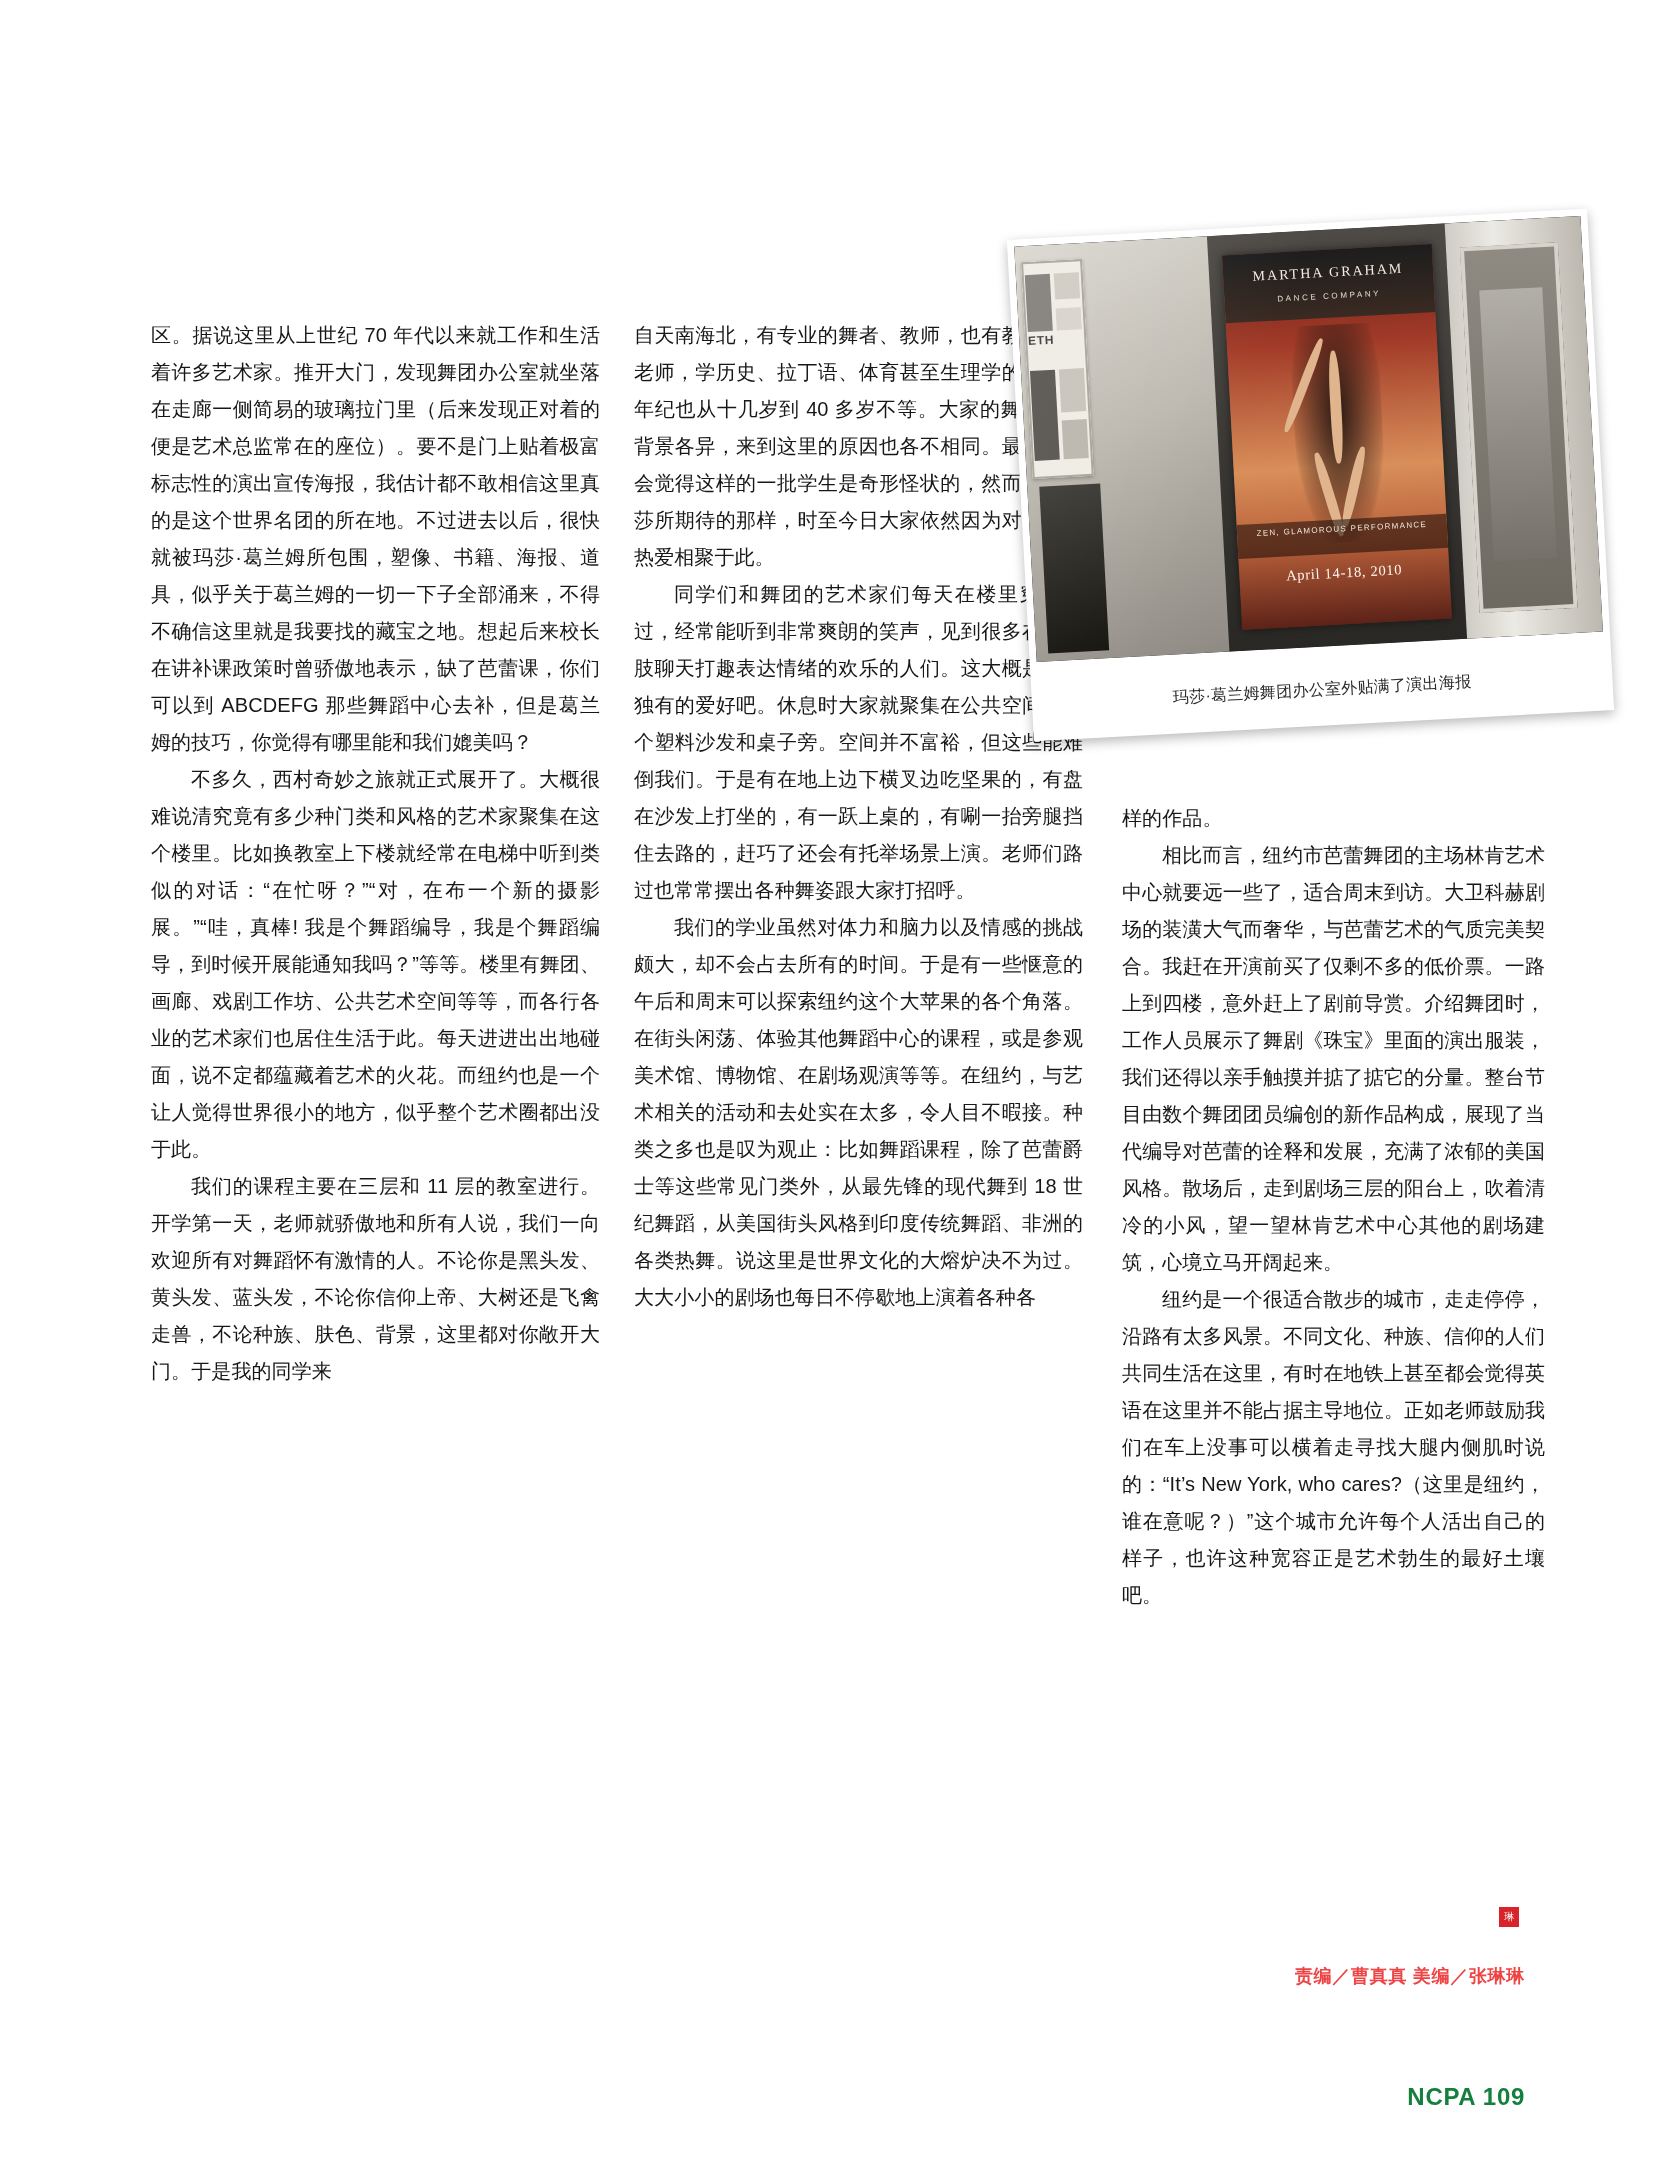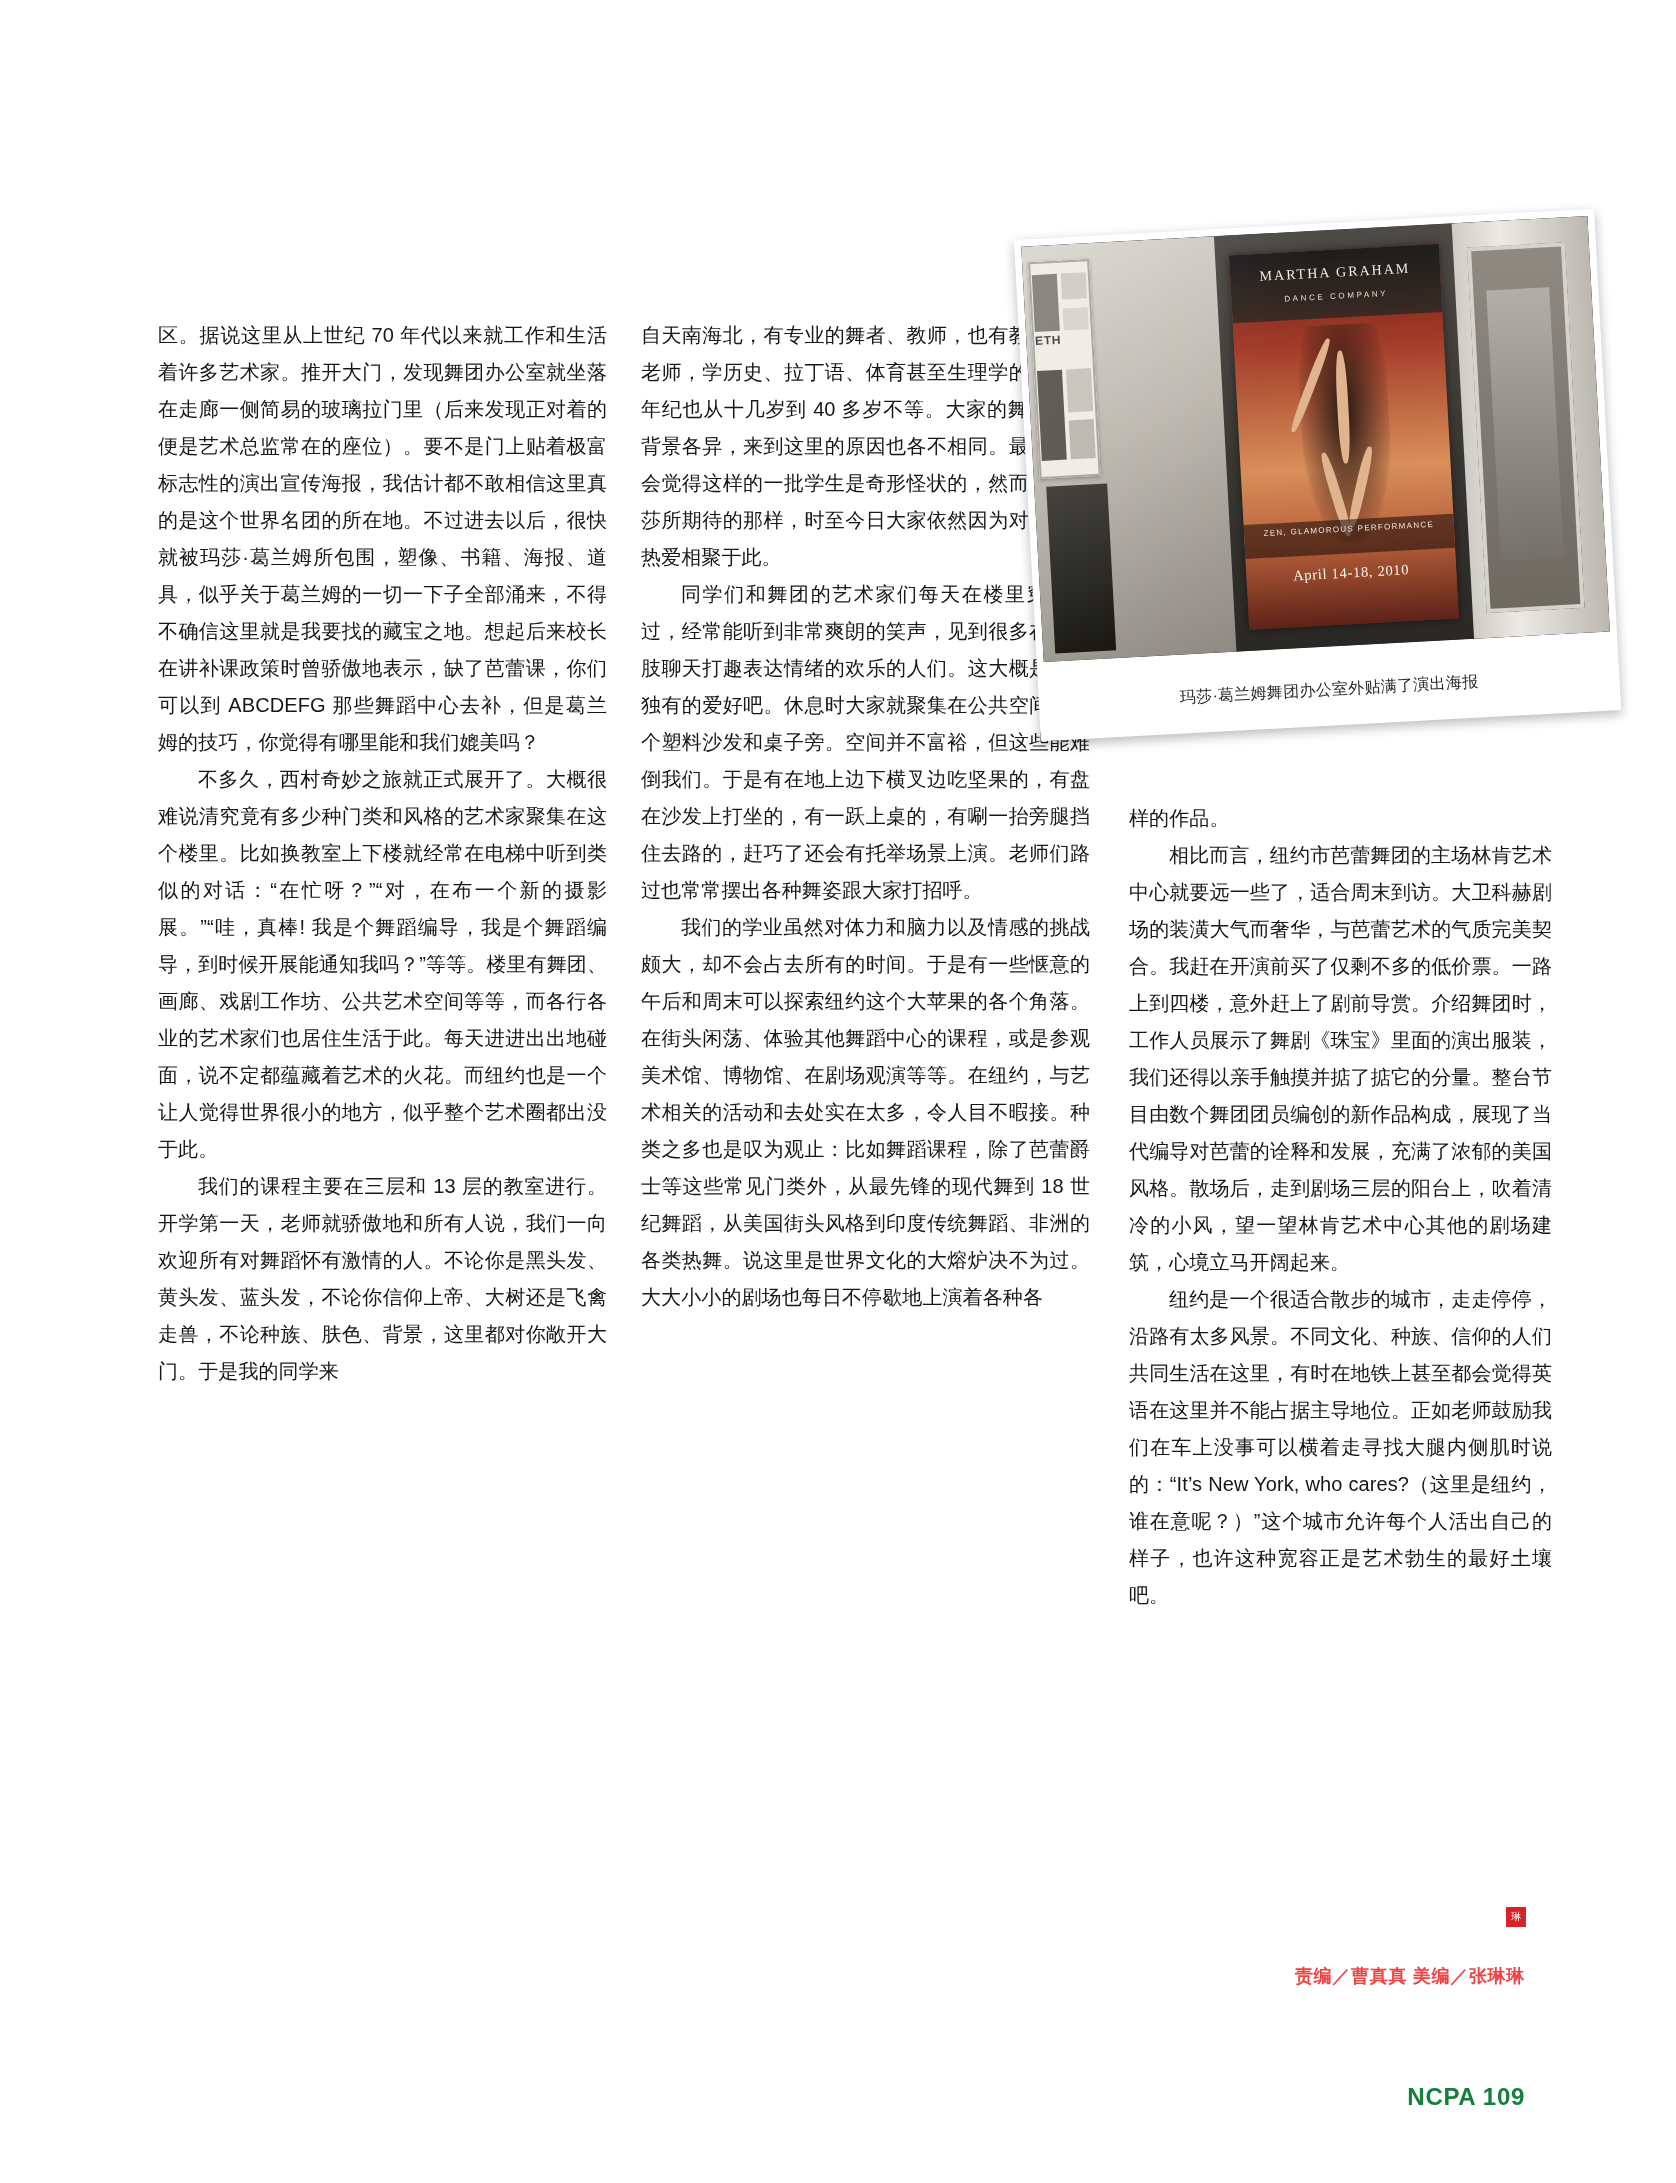--- a/index.html
+++ b/index.html
@@ -13,21 +13,20 @@
     position: relative;
     font-family: "Liberation Sans", sans-serif;
     color: #1a1a1a;
     overflow: hidden;
   }
 
   .page {
     position: absolute;
     inset: 0;
     background: #ffffff;
-    margin-left: 7px;
   }
 
   
   .col {
     position: absolute;
     font-size: 20px;
     line-height: 37px;
     text-align: justify;
     text-justify: inter-ideograph;
     color: #171717;
@@ -243,21 +242,21 @@
   }
 </style>
 </head>
 <body>
 
 <div class="page">
 
   <div class="col" id="col-left">
     <p class="noindent">区。据说这里从上世纪 70 年代以来就工作和生活着许多艺术家。推开大门，发现舞团办公室就坐落在走廊一侧简易的玻璃拉门里（后来发现正对着的便是艺术总监常在的座位）。要不是门上贴着极富标志性的演出宣传海报，我估计都不敢相信这里真的是这个世界名团的所在地。不过进去以后，很快就被玛莎·葛兰姆所包围，塑像、书籍、海报、道具，似乎关于葛兰姆的一切一下子全部涌来，不得不确信这里就是我要找的藏宝之地。想起后来校长在讲补课政策时曾骄傲地表示，缺了芭蕾课，你们可以到 ABCDEFG 那些舞蹈中心去补，但是葛兰姆的技巧，你觉得有哪里能和我们媲美吗？</p>
     <p>不多久，西村奇妙之旅就正式展开了。大概很难说清究竟有多少种门类和风格的艺术家聚集在这个楼里。比如换教室上下楼就经常在电梯中听到类似的对话：“在忙呀？”“对，在布一个新的摄影展。”“哇，真棒! 我是个舞蹈编导，我是个舞蹈编导，到时候开展能通知我吗？”等等。楼里有舞团、画廊、戏剧工作坊、公共艺术空间等等，而各行各业的艺术家们也居住生活于此。每天进进出出地碰面，说不定都蕴藏着艺术的火花。而纽约也是一个让人觉得世界很小的地方，似乎整个艺术圈都出没于此。</p>
-    <p>我们的课程主要在三层和 13 层的教室进行。开学第一天，老师就骄傲地和所有人说，我们一向欢迎所有对舞蹈怀有激情的人。不论你是黑头发、黄头发、蓝头发，不论你信仰上帝、大树还是飞禽走兽，不论种族、肤色、背景，这里都对你敞开大门。于是我的同学来</p>
+    <p>我们的课程主要在三层和 11 层的教室进行。开学第一天，老师就骄傲地和所有人说，我们一向欢迎所有对舞蹈怀有激情的人。不论你是黑头发、黄头发、蓝头发，不论你信仰上帝、大树还是飞禽走兽，不论种族、肤色、背景，这里都对你敞开大门。于是我的同学来</p>
   </div>
 
   <div class="col" id="col-mid">
     <p class="noindent">自天南海北，有专业的舞者、教师，也有教哲学的老师，学历史、拉丁语、体育甚至生理学的学生，年纪也从十几岁到 40 多岁不等。大家的舞蹈训练背景各异，来到这里的原因也各不相同。最初也许会觉得这样的一批学生是奇形怪状的，然而正如玛莎所期待的那样，时至今日大家依然因为对舞蹈的热爱相聚于此。</p>
     <p>同学们和舞团的艺术家们每天在楼里穿梭而过，经常能听到非常爽朗的笑声，见到很多在用四肢聊天打趣表达情绪的欢乐的人们。这大概是舞者独有的爱好吧。休息时大家就聚集在公共空间的几个塑料沙发和桌子旁。空间并不富裕，但这些能难倒我们。于是有在地上边下横叉边吃坚果的，有盘在沙发上打坐的，有一跃上桌的，有唰一抬旁腿挡住去路的，赶巧了还会有托举场景上演。老师们路过也常常摆出各种舞姿跟大家打招呼。</p>
     <p>我们的学业虽然对体力和脑力以及情感的挑战颇大，却不会占去所有的时间。于是有一些惬意的午后和周末可以探索纽约这个大苹果的各个角落。在街头闲荡、体验其他舞蹈中心的课程，或是参观美术馆、博物馆、在剧场观演等等。在纽约，与艺术相关的活动和去处实在太多，令人目不暇接。种类之多也是叹为观止：比如舞蹈课程，除了芭蕾爵士等这些常见门类外，从最先锋的现代舞到 18 世纪舞蹈，从美国街头风格到印度传统舞蹈、非洲的各类热舞。说这里是世界文化的大熔炉决不为过。大大小小的剧场也每日不停歇地上演着各种各</p>
   </div>
 
   <div class="col" id="col-right">
     <p class="noindent">样的作品。</p>

